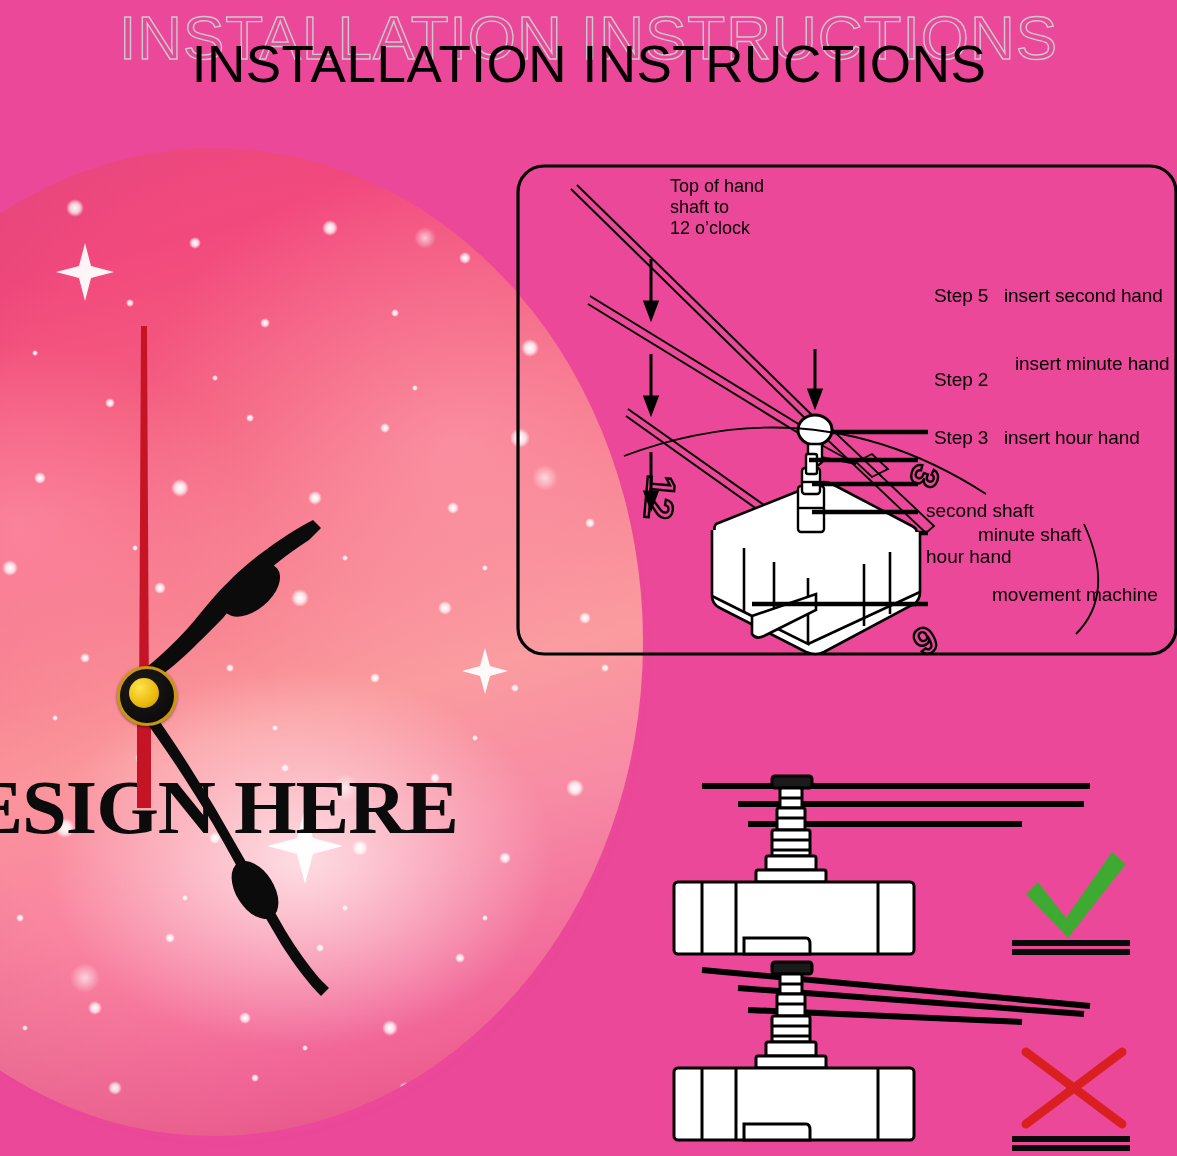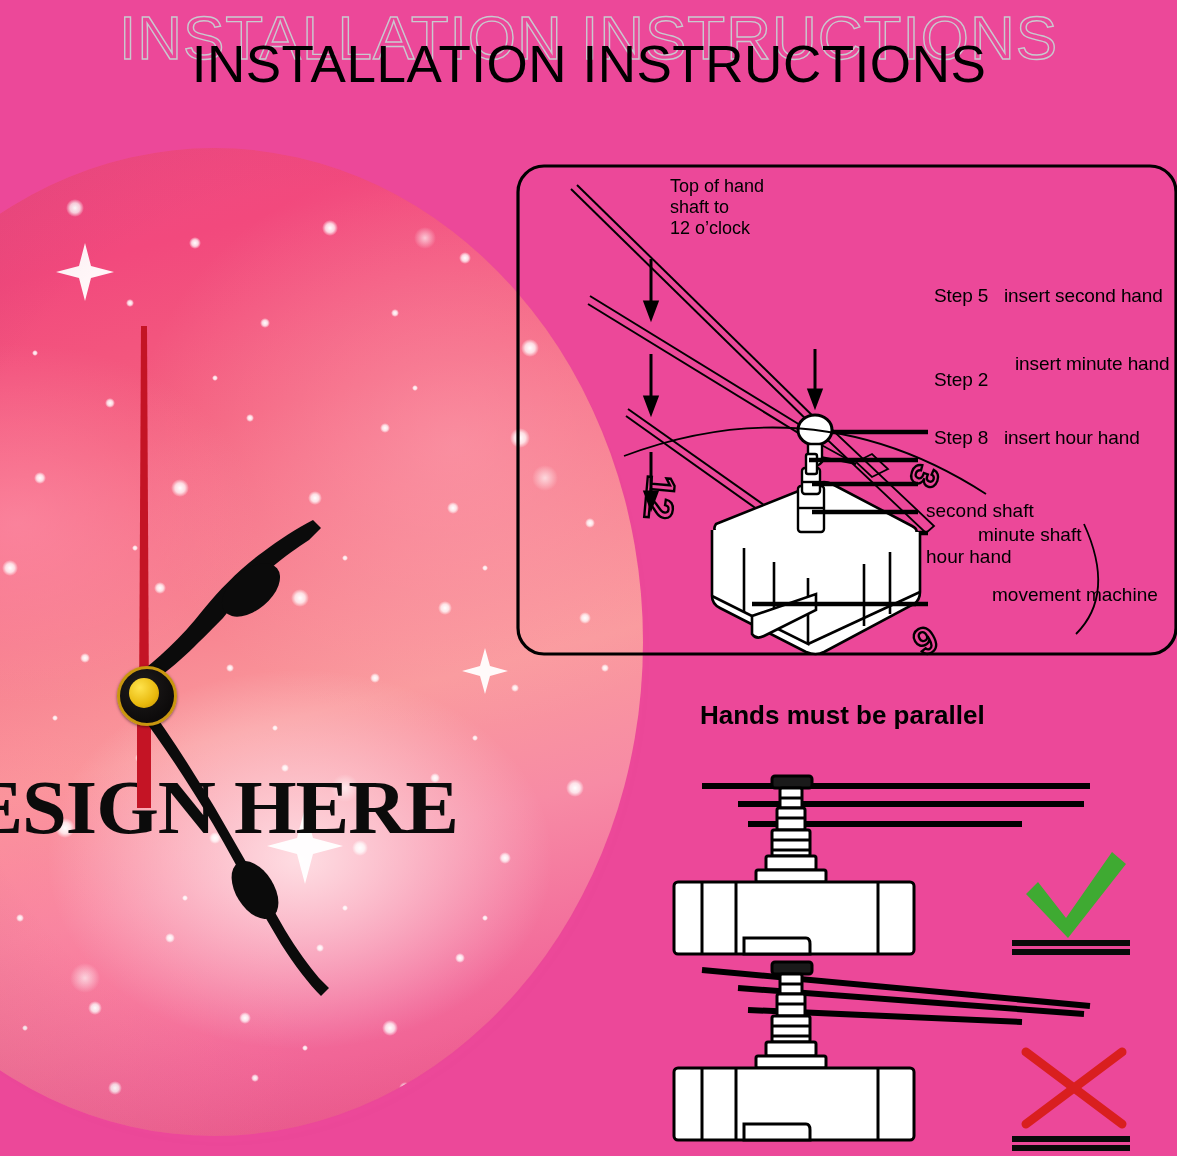--- a/index.html
+++ b/index.html
@@ -340,29 +340,28 @@
   <div class="lbl lbl-note" style="left:670px;top:176px;">Top of hand</div>
   <div class="lbl lbl-note" style="left:670px;top:197px;">shaft to</div>
   <div class="lbl lbl-note" style="left:670px;top:218px;">12 o’clock</div>
 
   <div class="lbl lbl-step" style="left:934px;top:285px;">Step 5</div>
   <div class="lbl lbl-step" style="left:1004px;top:285px;">insert second hand</div>
 
   <div class="lbl lbl-step" style="left:934px;top:353px;margin-top:16px;">Step 2</div>
   <div class="lbl lbl-step" style="left:1004px;top:353px;margin-left:11px;">insert minute hand</div>
 
-  <div class="lbl lbl-step" style="left:934px;top:427px;">Step 8</div>
+  <div class="lbl lbl-step" style="left:934px;top:427px;">Step 3</div>
   <div class="lbl lbl-step" style="left:1004px;top:427px;">insert hour hand</div>
 
   <div class="lbl lbl-shaft" style="left:926px;top:500px;">second shaft</div>
   <div class="lbl lbl-shaft" style="left:978px;top:524px;">minute shaft</div>
   <div class="lbl lbl-shaft" style="left:926px;top:546px;">hour hand</div>
   <div class="lbl lbl-shaft" style="left:992px;top:584px;">movement machine</div>
 
-  <div class="lbl lbl-head" style="left:700px;top:700px;">Hands must be parallel</div>
 
   <svg class="par-svg" viewBox="0 0 520 412">
 
     <g>
 
       <g stroke="#000" stroke-width="6" stroke-linecap="butt">
         <line x1="42" y1="46" x2="430" y2="46"></line>
         <line x1="78" y1="64" x2="424" y2="64"></line>
         <line x1="88" y1="84" x2="362" y2="84"></line>
       </g>

